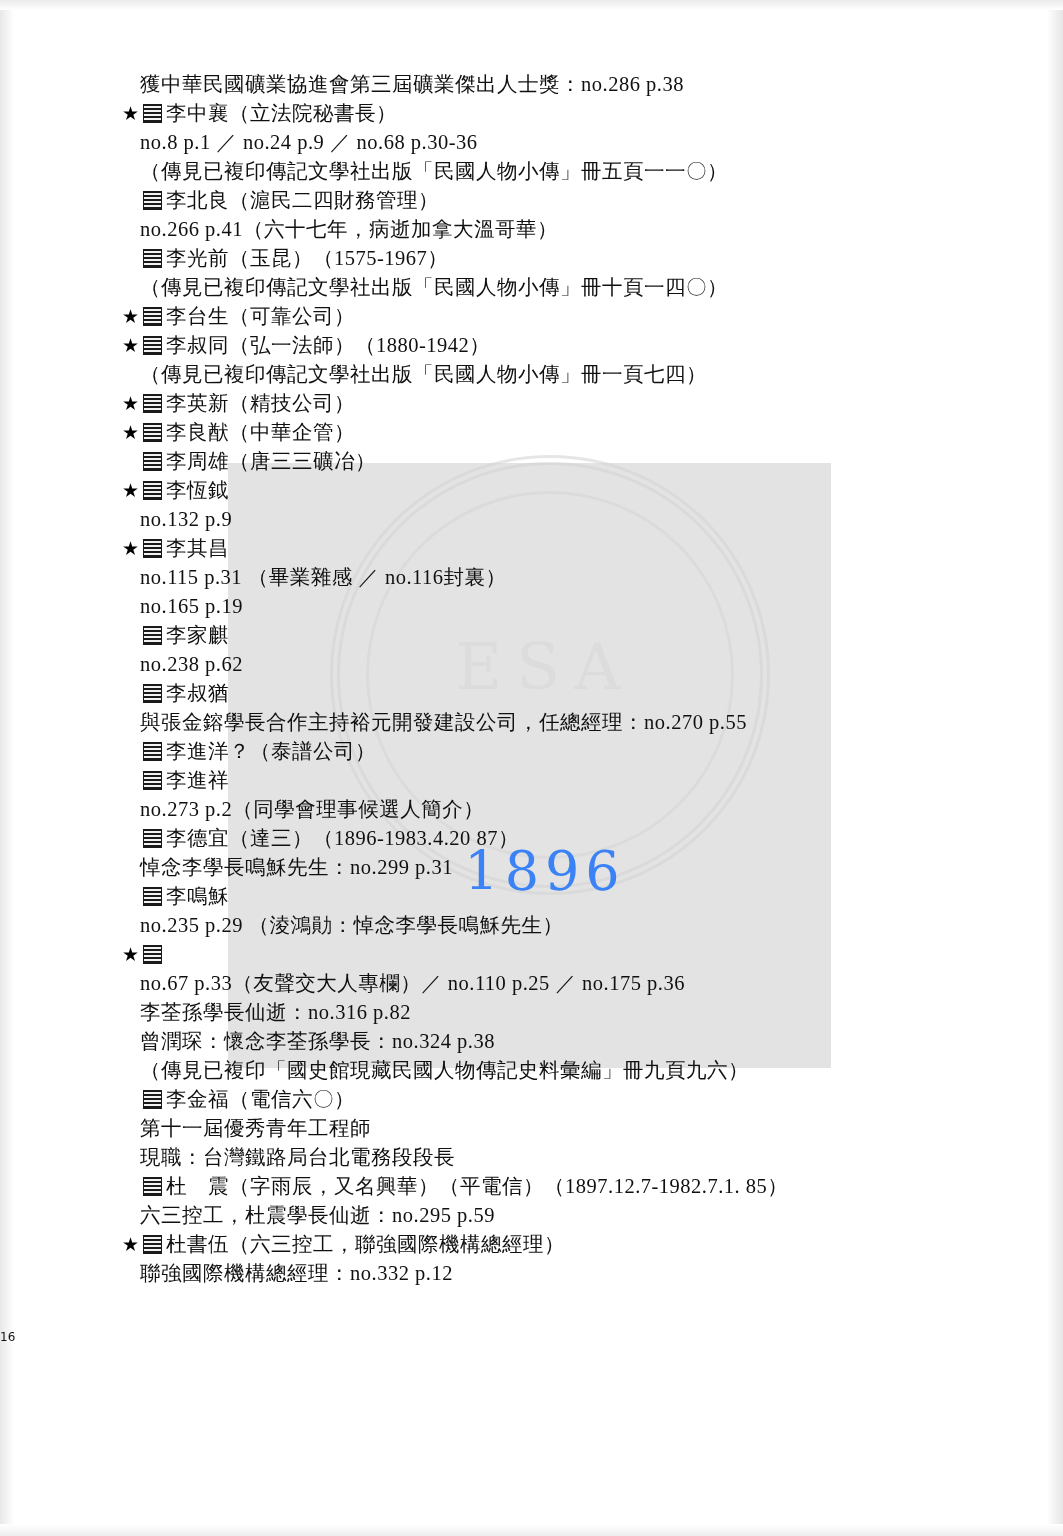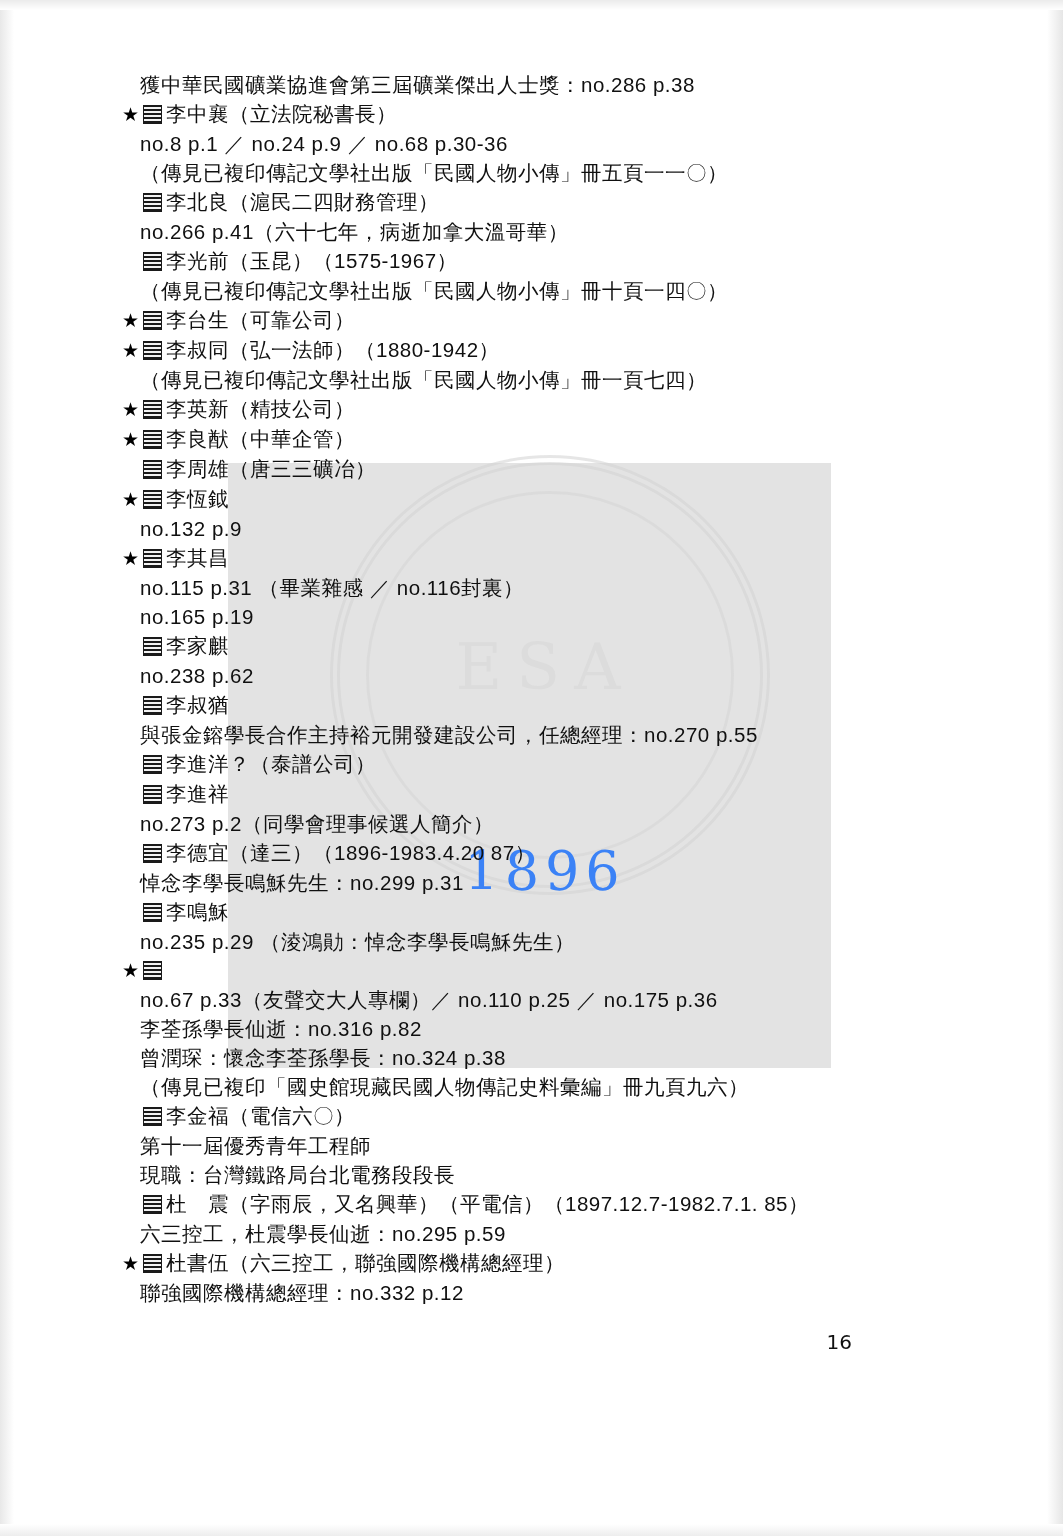--- a/index.html
+++ b/index.html
@@ -119,21 +119,21 @@
     display: flex;
     align-items: baseline;
     min-height: 29px;
     line-height: 29px;
     font-size: 20.5px;
     color: #101010;
     white-space: pre;
     font-family: "DejaVu Sans", "Liberation Sans", sans-serif;
   }
   .line .txt {
-    font-family: Liberation Sans, sans-serif;
+    font-family: Liberation Serif, serif;
     letter-spacing: 0.5px;
   }
   
   .ind-0 { padding-left: 0px; }
   .ind-1 { padding-left: 18px; }
 
   .star {
     display: inline-block;
     width: 20px;
     font-size: 19px;
@@ -155,22 +155,22 @@
       #777;
     border: 1px solid #1a1a1a;
     box-sizing: border-box;
   }
 
   .pagenum {
     position: absolute;
     left: 0;
     top: 1330px;
     width: 852px;
-    text-align: right;
-    font-size: 20px;
+    text-align: left;
+    font-size: 12px;
     color: #111;
     font-family: "DejaVu Sans", "Liberation Sans", sans-serif;
   }
 </style>
 </head>
 <body>
 
 <div id="page">
   <div class="page-edge-left"></div>
   <div class="page-edge-right"></div>

